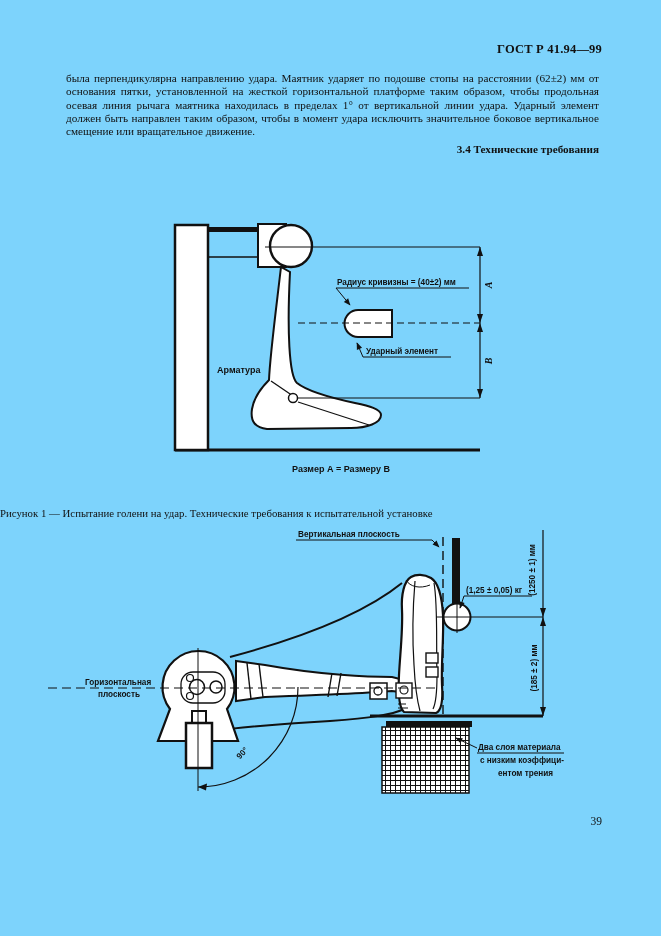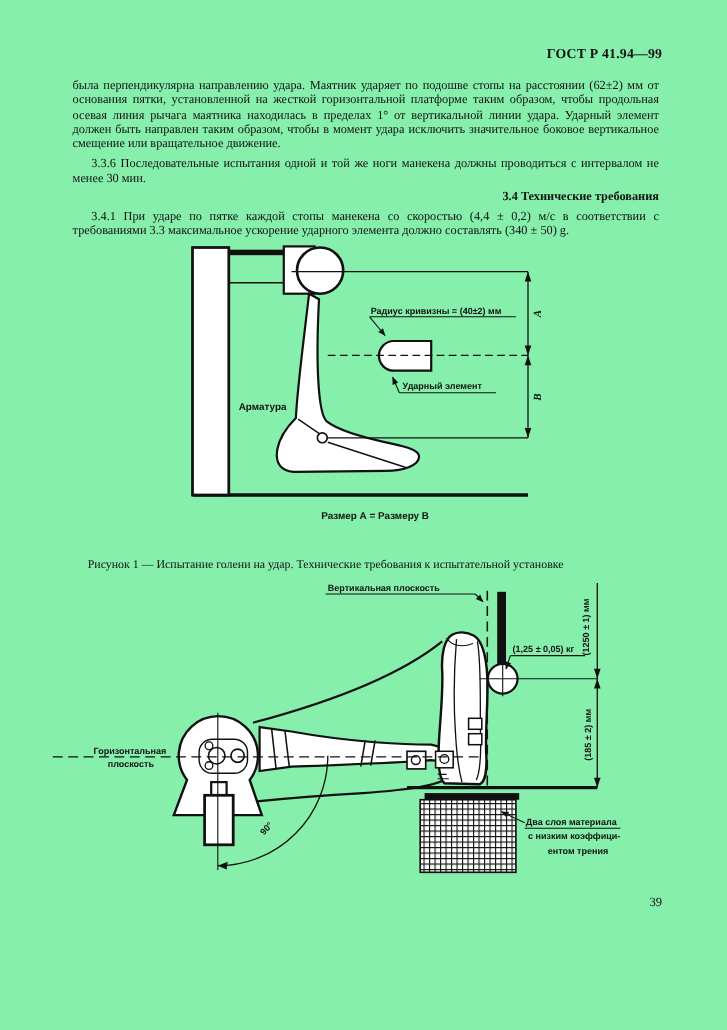--- a/index.html
+++ b/index.html
@@ -1,46 +1,44 @@
 <!DOCTYPE html>
 <html><head>
 <meta charset="utf-8">
 <style>
   html,body{margin:0;padding:0;background:#e8e8e8;}
-  .page{position:relative;width:661px;height:936px;background:#86efac;
+  .page{position:relative;width:661px;height:936px;background:#7dd3fc;
         font-family:"Liberation Serif",serif;color:#111;overflow:hidden;}
   .doccode{position:absolute;top:42px;right:59px;font-weight:bold;font-size:12.5px;letter-spacing:.2px;}
   .bodytext{position:absolute;left:62px;top:68px;width:541px;font-size:11.2px;line-height:13.35px;text-align:justify;}
   .bodytext p{margin:4px;text-indent:17px;}
   .bodytext p.noindent{text-indent:0;}
   .bodytext p.bold-head{font-weight:bold;text-align:right;}
-  .fig-caption{position:absolute;top:507px;left:0;width:592px;text-align:center;font-size:10.8px;}
+  .fig-caption{position:absolute;top:507px;left:0;width:592px;text-align:left;font-size:10.8px;}
   .pagenum{position:absolute;top:815px;right:59px;font-size:11.5px;}
   svg{position:absolute;}
   #fig1{left:155px;top:215px;}
   #fig2{left:40px;top:525px;}
   svg .ln{stroke:#111;fill:none;}
   svg .wh{fill:#ffffff;stroke:#111;}
   svg .lbl{font-family:"Liberation Sans",sans-serif;font-weight:bold;font-size:8.2px;fill:#111;}
   svg .lbl9{font-family:"Liberation Sans",sans-serif;font-weight:bold;font-size:9px;fill:#111;}
   svg .dimletter{font-family:"Liberation Serif",serif;font-style:italic;font-weight:bold;font-size:10px;fill:#111;}
   svg .arr{fill:#111;stroke:none;}
 </style>
 </head>
 <body>
 
 <div class="page">
 
   <div class="doccode">ГОСТ Р 41.94—99</div>
 
   <div class="bodytext">
     <p class="noindent">была перпендикулярна направлению удара. Маятник ударяет по подошве стопы на расстоянии (62±2) мм от основания пятки, установленной на жесткой горизонтальной платформе таким образом, чтобы продольная осевая линия рычага маятника находилась в пределах 1° от вертикальной линии удара. Ударный элемент должен быть направлен таким образом, чтобы в момент удара исключить значительное боковое вертикальное смещение или вращательное движение.</p>
-    <p>3.3.6 Последовательные испытания одной и той же ноги манекена должны проводиться с интервалом не менее 30 мин.</p>
     <p class="bold-head">3.4 Технические требования</p>
-    <p>3.4.1 При ударе по пятке каждой стопы манекена со скоростью (4,4 ± 0,2) м/с в соответствии с требованиями 3.3 максимальное ускорение ударного элемента должно составлять (340 ± 50) g.</p>
   </div>
 
   <svg id="fig1" width="360" height="260" viewBox="0 0 360 260">
     <defs>
       <marker id="ah1" viewBox="0 0 10 10" refX="9" refY="5" markerWidth="9" markerHeight="7" orient="auto">
         <path d="M0,1 L10,5 L0,9 Z" fill="#111"></path>
       </marker>
     </defs>
 
     <line class="ln" x1="20" y1="235" x2="325" y2="235" stroke-width="3.2"></line>

